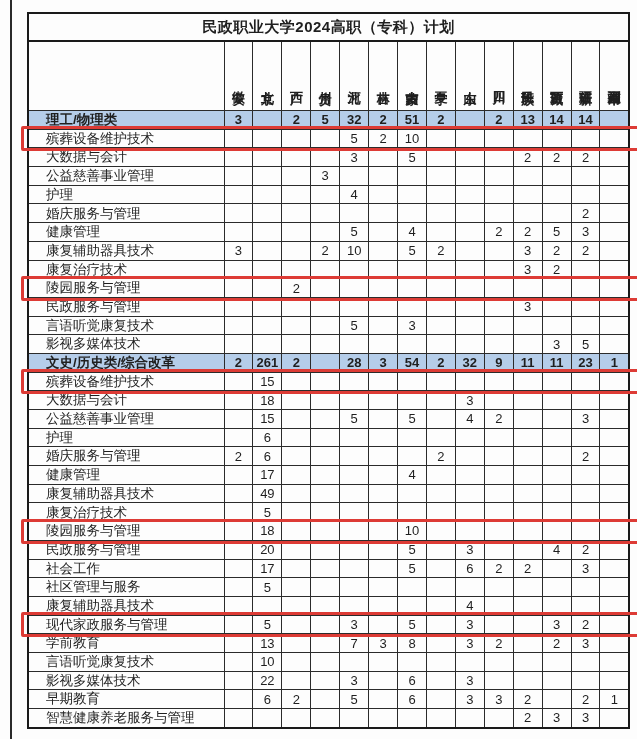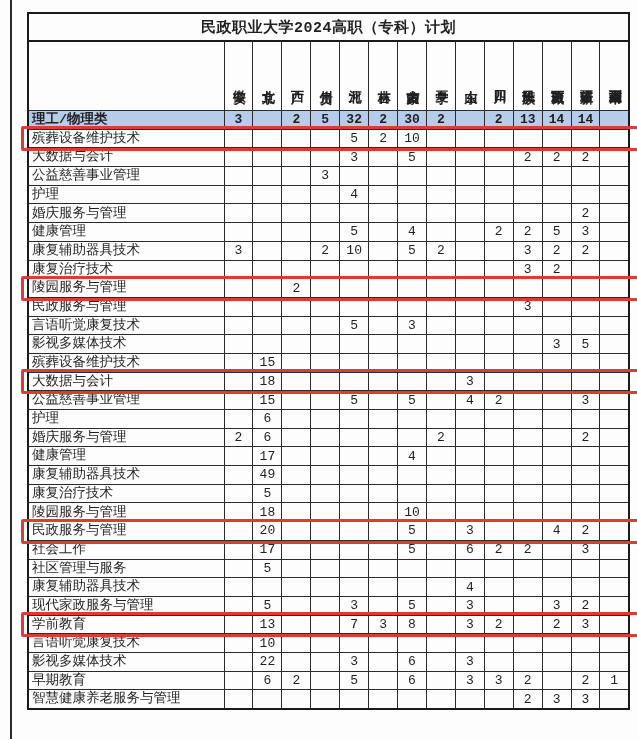--- a/index.html
+++ b/index.html
@@ -1,37 +1,37 @@
 <!DOCTYPE html>
 <html style="--section-bg: #b5cde9; --hl-border: #dd3b35;"><head>
 <meta charset="utf-8">
 <style>
   html,body{margin:0;padding:0;background:#ffffff;}
   #page{
     position:relative;width:637px;height:739px;background:#fdfdfd;overflow:hidden;
-    font-family:Liberation Mono, monospace;color:#1f1f1f;
+    font-family:Liberation Sans, sans-serif;color:#1f1f1f;
   }
   .left-rule{position:absolute;left:10px;top:0;width:2px;height:739px;background:#2a2a2a;}
   table{
     position:absolute;left:27px;top:12px;width:601px;
     border-collapse:collapse;table-layout:fixed;
     border:2px solid #1a1a1a;
   }
   td,th{border:1px solid #2b2b2b;padding:0 2px;overflow:hidden;white-space:nowrap;}
   td.title-cell{
     height:26px;text-align:center;font-weight:bold;font-size:15px;
     border-bottom:2px solid #1a1a1a;letter-spacing:0.5px;
   }
   thead th.colhead{height:68px;vertical-align:middle;text-align:center;font-weight:bold;font-size:13px;padding:0;}
   thead th.colhead span{
     writing-mode:vertical-lr;text-orientation:upright;
     display:inline-block;line-height:1.02;letter-spacing:0px;
   }
   tbody td{height:17.7px;font-size:13px;line-height:1;}
-  tbody td.lbl{text-align:left;padding-left:3px;font-size:13.5px;}
+  tbody td.lbl{text-align:left;padding-left:17px;font-size:13.5px;}
   tbody td.num{text-align:center;}
   tr.section td{background:var(--section-bg,#b5cde9);font-weight:bold;}
   tr.section td.lbl{font-size:13.5px;}
   .hl-box{
     position:absolute;border:3px solid var(--hl-border,#dd3b35);border-radius:2px;
     pointer-events:none;background:transparent;
   }
 </style>
 </head>
 <body>
@@ -83,21 +83,21 @@
     <tbody>
 
     <tr class="section">
           <td class="lbl">理工/物理类</td>
           <td class="num">3</td>
           <td class="num"></td>
           <td class="num">2</td>
           <td class="num">5</td>
           <td class="num">32</td>
           <td class="num">2</td>
-          <td class="num">30</td>
+          <td class="num">51</td>
           <td class="num">2</td>
           <td class="num"></td>
           <td class="num">2</td>
           <td class="num">13</td>
           <td class="num">14</td>
           <td class="num">14</td>
           <td class="num"></td>
         </tr>
         <tr class="major">
           <td class="lbl">殡葬设备维护技术</td>
@@ -295,20 +295,37 @@
           <td class="num"></td>
           <td class="num"></td>
           <td class="num"></td>
           <td class="num"></td>
           <td class="num"></td>
           <td class="num"></td>
           <td class="num"></td>
           <td class="num">3</td>
           <td class="num">5</td>
           <td class="num"></td>
+        </tr>
+        <tr class="section">
+          <td class="lbl">文史/历史类/综合改革</td>
+          <td class="num">2</td>
+          <td class="num">261</td>
+          <td class="num">2</td>
+          <td class="num"></td>
+          <td class="num">28</td>
+          <td class="num">3</td>
+          <td class="num">54</td>
+          <td class="num">2</td>
+          <td class="num">32</td>
+          <td class="num">9</td>
+          <td class="num">11</td>
+          <td class="num">11</td>
+          <td class="num">23</td>
+          <td class="num">1</td>
         </tr>
         <tr class="major">
           <td class="lbl">殡葬设备维护技术</td>
           <td class="num"></td>
           <td class="num">15</td>
           <td class="num"></td>
           <td class="num"></td>
           <td class="num"></td>
           <td class="num"></td>
           <td class="num"></td>

